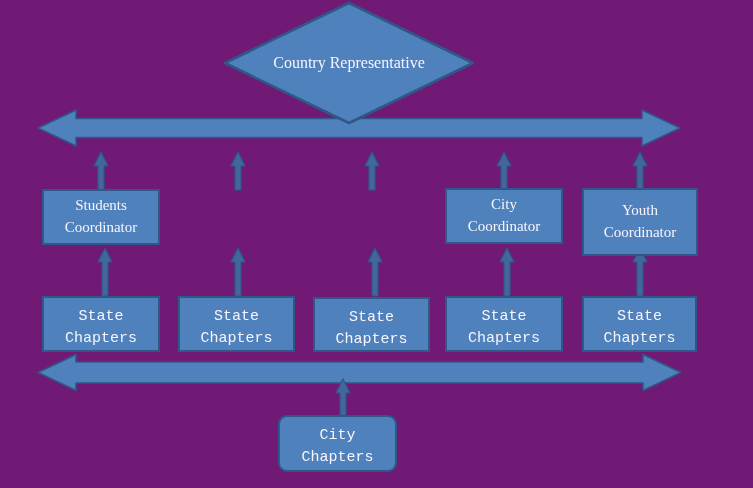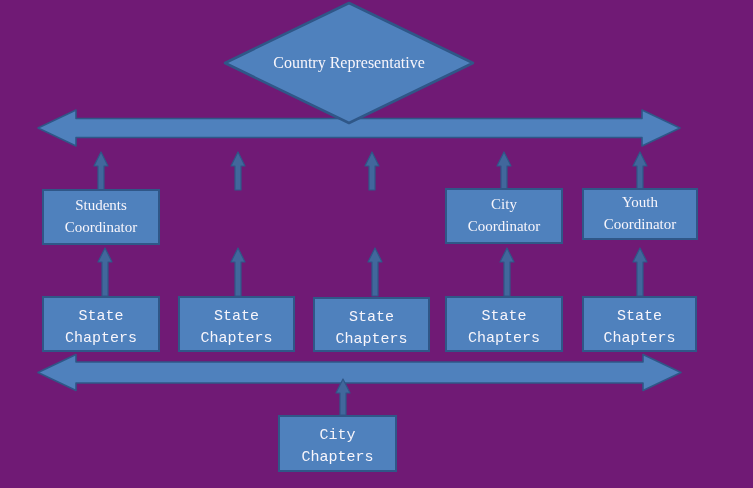--- a/index.html
+++ b/index.html
@@ -53,29 +53,29 @@
     display: flex;
     align-items: center;
     justify-content: center;
     text-align: center;
   }
   
   .coord-1 { left: 42px;  top: 189px; width: 118px; height: 56px; }
   .coord-2 { left: 180px; top: 189px; width: 115px; height: 56px; }
   .coord-3 { left: 315px; top: 189px; width: 117px; height: 56px; }
   .coord-4 { left: 445px; top: 188px; width: 118px; height: 56px; }
-  .coord-5 { left: 582px; top: 188px; width: 116px; height: 52px; }
+  .coord-5 { left: 582px; top: 188px; width: 116px; height: 68px; }
   
   .state-1 { left: 42px;  top: 296px; width: 118px; height: 56px; }
   .state-2 { left: 178px; top: 296px; width: 117px; height: 56px; }
   .state-3 { left: 313px; top: 297px; width: 117px; height: 55px; }
   .state-4 { left: 445px; top: 296px; width: 118px; height: 56px; }
   .state-5 { left: 582px; top: 296px; width: 115px; height: 56px; }
   
-  .city-1  { left: 278px; top: 415px; width: 119px; height: 57px; }
+  .city-1  { left: 278px; top: 415px; width: 119px; height: 57px; border-radius: 9px; }
 </style>
 </head>
 <body>
 
 <div class="canvas">
 
   <svg class="arrow-layer" viewBox="0 0 753 488" xmlns="http://www.w3.org/2000/svg">
 
     <polygon points="38,128 76,110 76,118.5 642,118.5 642,110 680,128 642,146 642,137.5 76,137.5 76,146" fill="#4f81bd" stroke="#2f5788" stroke-width="1.6" stroke-linejoin="round"></polygon>
 

